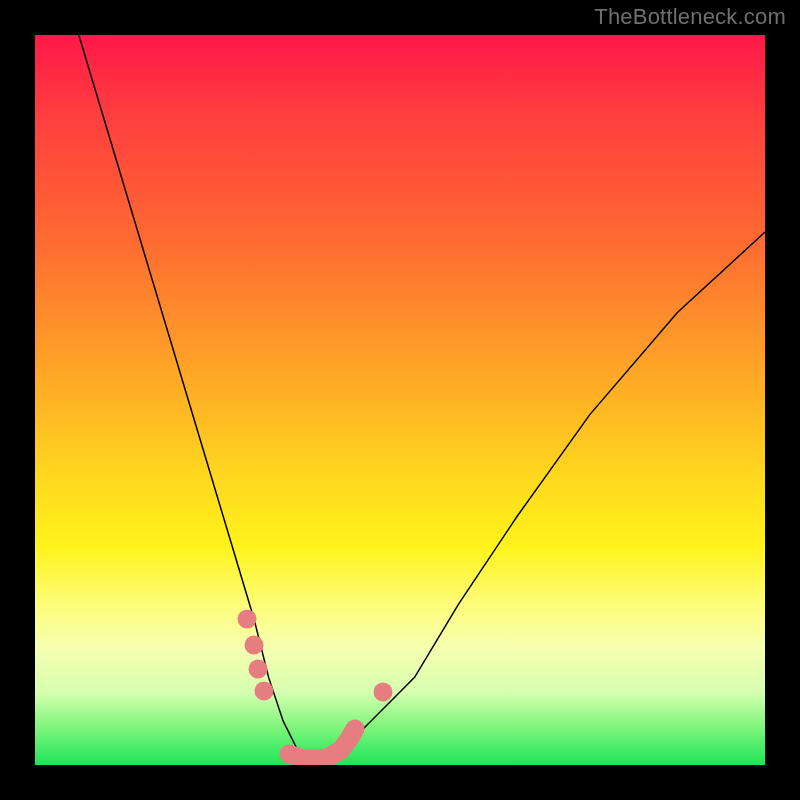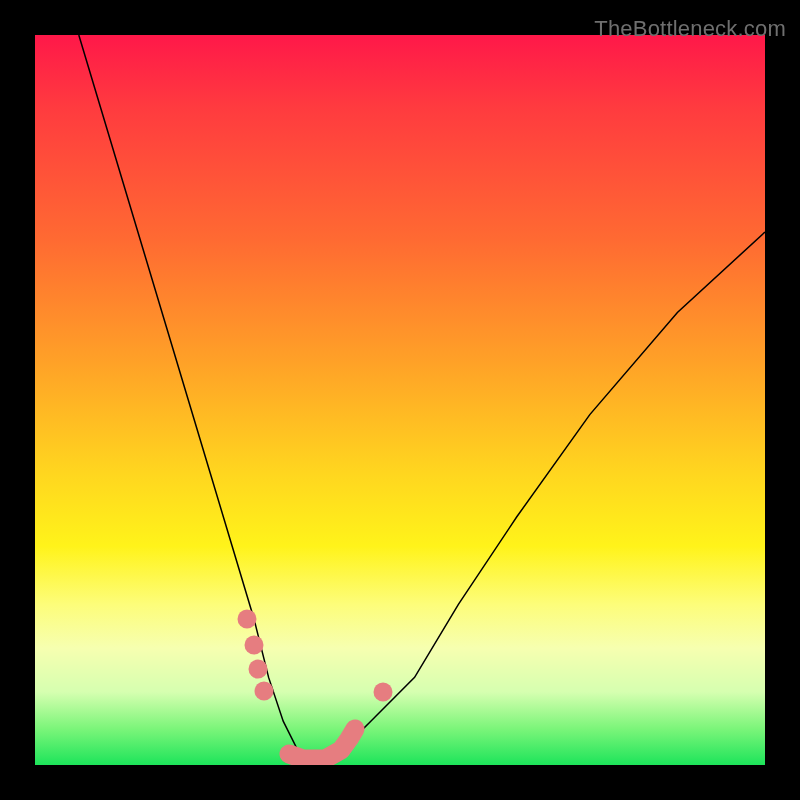--- a/index.html
+++ b/index.html
@@ -19,21 +19,20 @@
   }
   .watermark {
     position: absolute;
     top: 4px;
     right: 14px;
     color: #6f6f6f;
     font-size: 22px;
     font-weight: 500;
     letter-spacing: 0.2px;
     z-index: 50;
-    margin-top: 12px;
   }
   .plot-area {
     position: absolute;
     left: 35px;
     top: 35px;
     width: 730px;
     height: 730px;
     overflow: hidden;
     
     background: linear-gradient(

